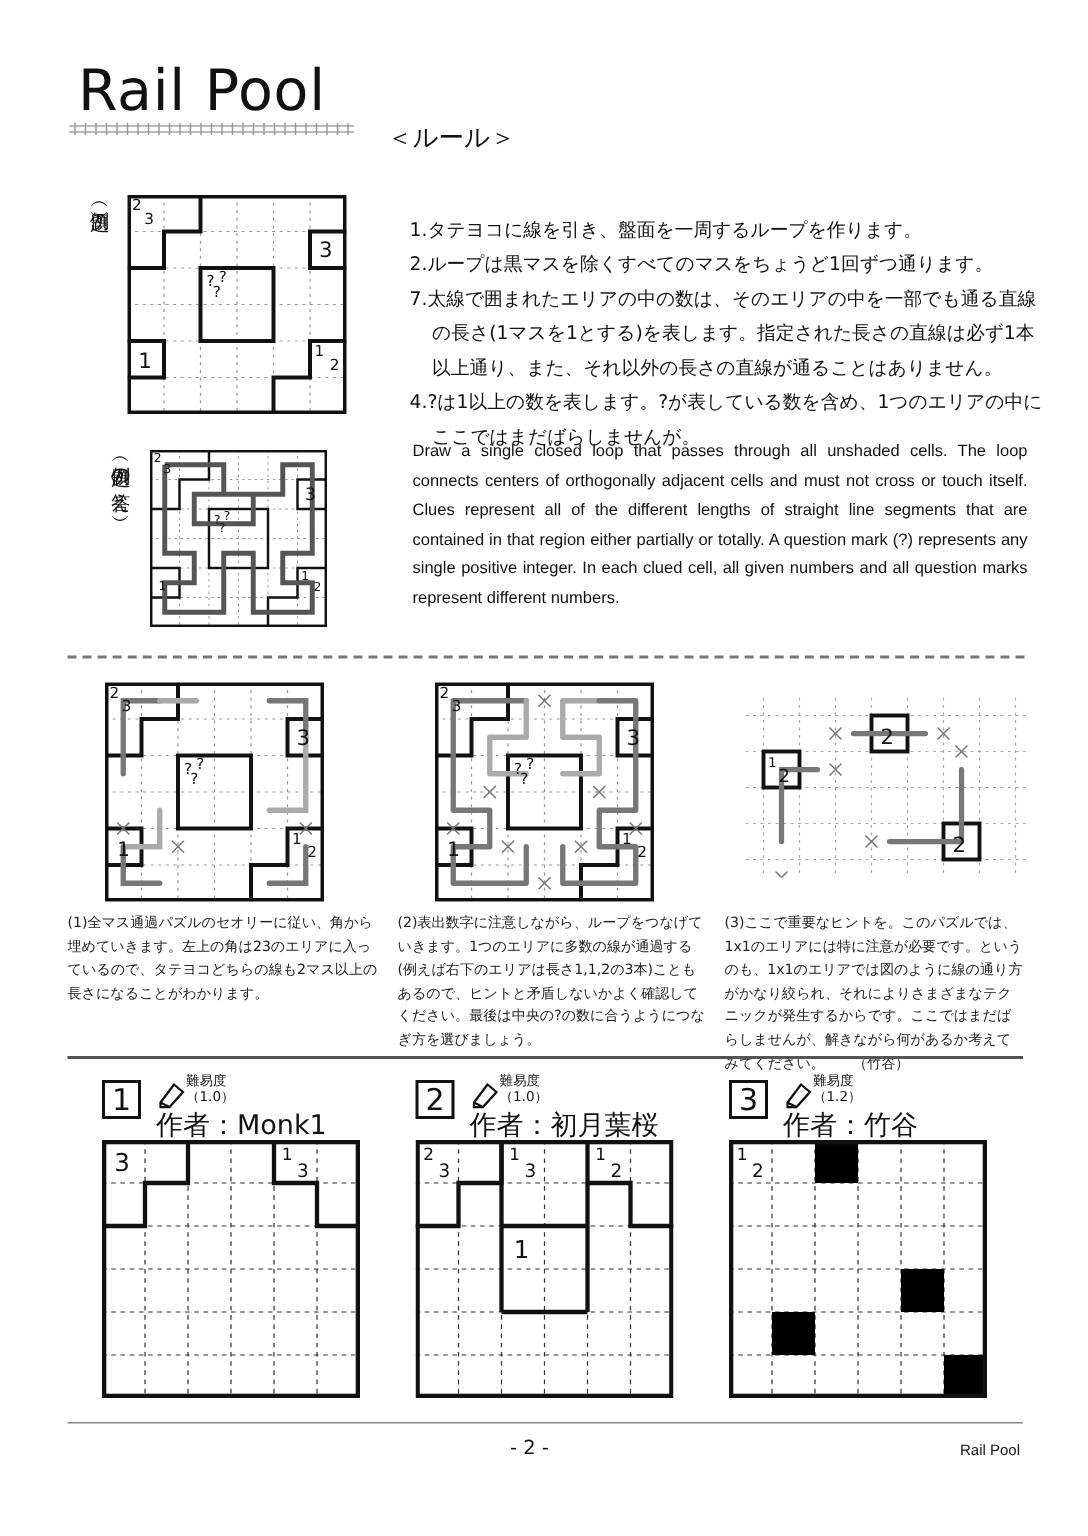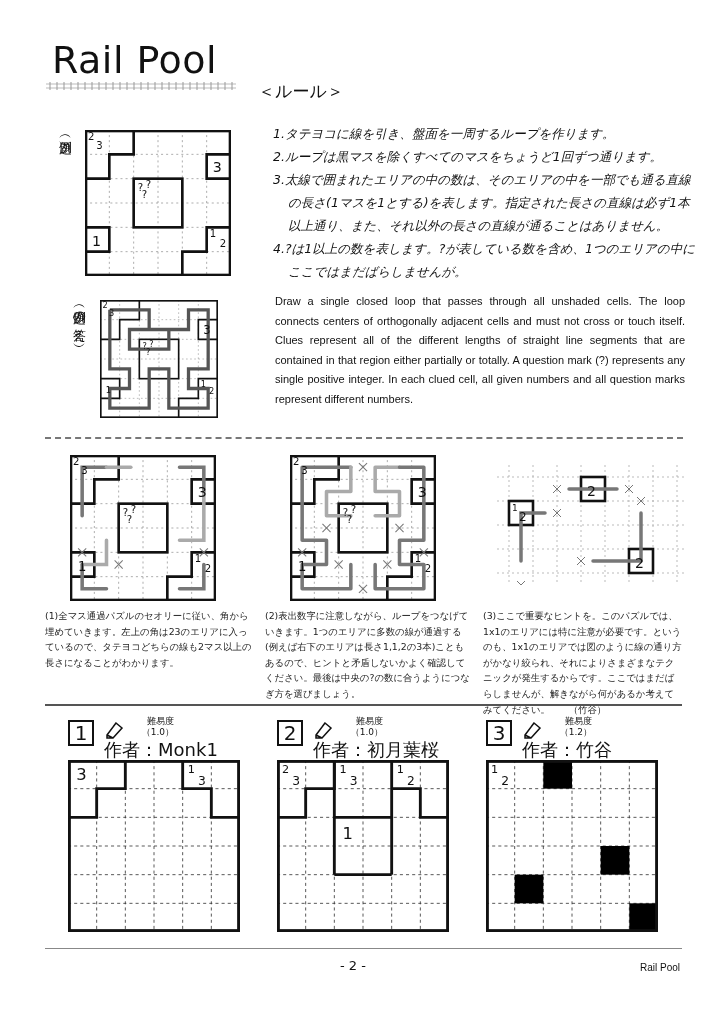--- a/index.html
+++ b/index.html
@@ -2,29 +2,29 @@
 <html><head>
 <meta charset="utf-8">
 <style>
   * { box-sizing: border-box; margin: 0; padding: 0; }
   body { width: 725px; height: 1024px; background: #fff; font-family: "DejaVu Sans", sans-serif; color: #111; position: relative; overflow: hidden; }
   .abs { position: absolute; }
   .title { left: 52px; top: 38px; font-size: 38px; font-family: "DejaVu Sans", sans-serif; letter-spacing: 0.5px; }
   .rail { left: 46px; top: 82px; width: 190px; height: 8px; }
   .rule-head { left: 258px; top: 80px; font-size: 17px; }
   .vlabel { font-size: 13px; writing-mode: vertical-rl; letter-spacing: 1px; }
-  .jp-rules { left: 273px; top: 122px; width: 420px; font-size: 12.5px; line-height: 23px; font-style: italic; }
+  .jp-rules { left: 273px; top: 141px; width: 420px; font-size: 12.5px; line-height: 23px; }
   .jp-rules .r { white-space: nowrap; }
   .jp-rules .ind { padding-left: 15px; }
   .en-rules { left: 275px; top: 292px; width: 410px; font-size: 11px; line-height: 19.5px; text-align: justify; font-family: "Liberation Sans", sans-serif; }
   .dash-sep { left: 45px; top: 437px; width: 638px; border-top: 2px dashed #777; }
   .step-text { font-size: 9.4px; line-height: 15.6px; color: #222; }
   .hr { left: 45px; width: 637px; border-top: 2px solid #555; }
   .pnum-box { width: 26px; height: 26px; border: 2px solid #111; position: absolute; font-size: 20px; text-align: center; line-height: 22px; font-family: "DejaVu Sans", sans-serif; }
-  .diff { font-size: 9px; line-height: 11px; text-align: right; }
+  .diff { font-size: 9px; line-height: 11px; text-align: left; }
   .author { font-size: 18px; text-align: center; }
   .footer-num { left: 340px; top: 958px; font-size: 13px; }
   .footer-name { left: 640px; top: 962px; font-size: 10px; font-family: "Liberation Sans", sans-serif; }
   svg text { font-family: "DejaVu Sans", sans-serif; }
 </style>
 </head>
 <body>
 
 <div class="abs title">Rail Pool</div>
 <svg class="abs rail" viewBox="0 0 190 8" width="190" height="8">
@@ -130,21 +130,21 @@
       <text x="56" y="67">?</text>
     <text x="7" y="114">1</text>
     <text x="123" y="106">1</text>
       <text x="133" y="115">2</text>
   </g>
 </svg>
 
 <div class="abs jp-rules">
   <div class="r">1.タテヨコに線を引き、盤面を一周するループを作ります。</div>
   <div class="r">2.ループは黒マスを除くすべてのマスをちょうど1回ずつ通ります。</div>
-  <div class="r">3.太線で囲まれたエリアの中の数は、そのエリアの中を一部でも通る直線</div>
+  <div class="r">7.太線で囲まれたエリアの中の数は、そのエリアの中を一部でも通る直線</div>
   <div class="r ind">の長さ(1マスを1とする)を表します。指定された長さの直線は必ず1本</div>
   <div class="r ind">以上通り、また、それ以外の長さの直線が通ることはありません。</div>
   <div class="r">4.?は1以上の数を表します。?が表している数を含め、1つのエリアの中に</div>
   <div class="r ind">ここではまだばらしませんが。</div>
 </div>
 
 <div class="abs en-rules">Draw a single closed loop that passes through all unshaded cells. The loop connects centers of orthogonally adjacent cells and must not cross or touch itself. Clues represent all of the different lengths of straight line segments that are contained in that region either partially or totally. A question mark (?) represents any single positive integer. In each clued cell, all given numbers and all question marks represent different numbers.</div>
 
 <div class="abs dash-sep"></div>
 

